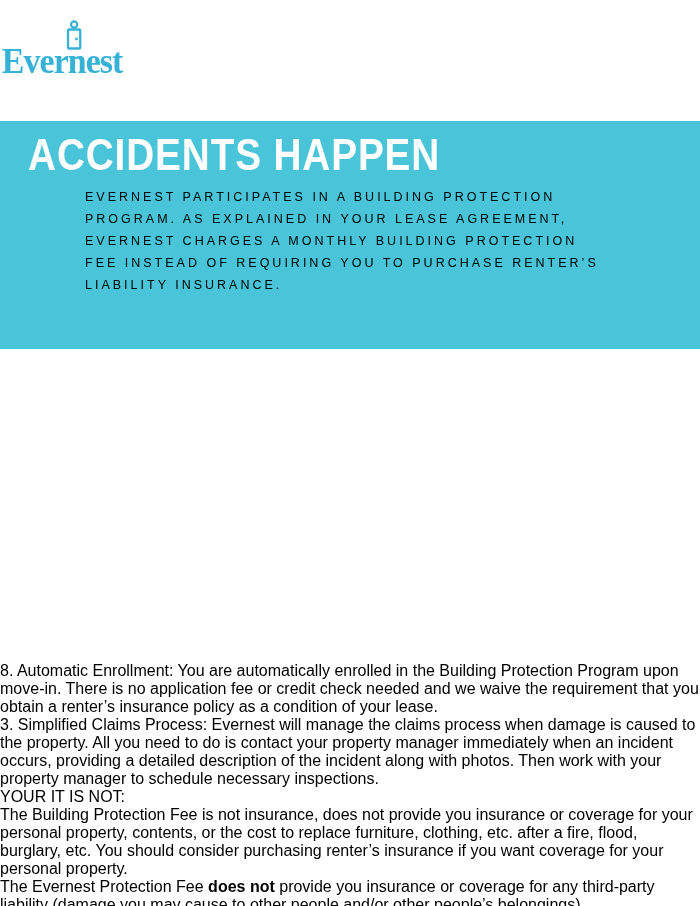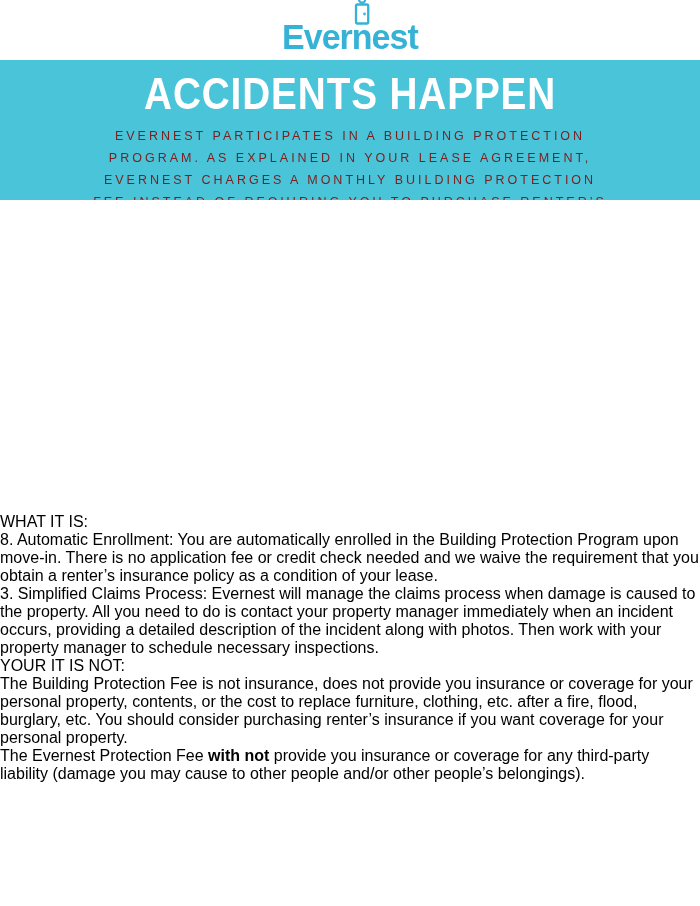--- a/index.html
+++ b/index.html
@@ -1,27 +1,27 @@
 <!DOCTYPE html>
 <html><head>
 <meta charset="utf-8">
 <style>
   * { margin:0; padding:0; box-sizing:border-box; }
   html,body { width:700px; height:906px; background:#ffffff; font-family:"Liberation Sans", sans-serif; overflow:hidden; }
 
   
-  .header { height:60px; background:#ffffff; position:relative; display:flex; justify-content:center; align-items:flex-end; }
+  .header { height:85px; background:#ffffff; position:relative; display:flex; align-items:flex-end;font-family:Liberation Serif, serif; }
   .logo { position:relative; color:#35b2d5; font-weight:bold; font-size:35px; letter-spacing:-1px; line-height:1; padding-bottom:6px; transform:scaleX(0.97); }
   .logo-icon { position:absolute; top:-24px; left:53%; width:17px; height:30px; }
   .logo-icon svg { display:block; }
 
   
-  .banner { height:140px; background:#49c4d8; text-align:center; overflow:hidden; }
+  .banner { height:228px; background:#49c4d8; overflow:hidden;margin-top:36px; }
   .banner-title { margin-top:9px; color:#ffffff; font-weight:bold; font-size:44px; letter-spacing:1px; display:inline-block; transform:scaleX(0.88); white-space:nowrap; }
-  .banner-sub { width:530px; margin:6px auto 0; color:#7f1d1d; font-size:12.5px; line-height:22px; letter-spacing:3px; font-weight:400; }
+  .banner-sub { width:530px; margin:6px auto 0; color:#000000; font-size:12.5px; line-height:22px; letter-spacing:3px; font-weight:400; }
 
   
   .photo { position:relative; height:313px; overflow:hidden; background:linear-gradient(90deg,#a3a29e 0%,#98948e 28%,#b7a astonishing 0; }
   .photo { background:linear-gradient(90deg,#a3a29e 0%,#98948e 30%,#c2aa88 44%,#8a6c5c 56%,#7c5f52 78%,#6f5649 100%); }
   .ph { position:absolute; }
   .lattice { left:-30px; top:-30px; width:420px; height:260px; filter:blur(5px); opacity:.8;
     background:
       repeating-linear-gradient(55deg, rgba(45,45,48,.0) 0 26px, rgba(45,45,48,.45) 26px 38px),
       repeating-linear-gradient(-55deg, rgba(45,45,48,.0) 0 30px, rgba(60,60,64,.40) 30px 42px),
       linear-gradient(#b9b9b6,#a8a6a1); }
@@ -138,24 +138,23 @@
     <div class="hp window"></div>
     <div class="hp ledge"></div>
     <div class="hp door"></div>
   </div>
 </div>
 
 <div class="content">
   <div class="divider"></div>
   <div class="cols">
     <div class="col">
-      <div class="col-heading">WHAT IT IS:</div>
       <p>8. Automatic Enrollment: You are automatically enrolled in the Building Protection Program upon move-in. There is no application fee or credit check needed and we waive the requirement that you obtain a renter’s insurance policy as a condition of your lease.</p>
       <p>3. Simplified Claims Process: Evernest will manage the claims process when damage is caused to the property. All you need to do is contact your property manager immediately when an incident occurs, providing a detailed description of the incident along with photos. Then work with your property manager to schedule necessary inspections.</p>
     </div>
     <div class="col">
       <div class="col-heading">YOUR IT IS NOT:</div>
       <p>The Building Protection Fee is not insurance, does not provide you insurance or coverage for your personal property, contents, or the cost to replace furniture, clothing, etc. after a fire, flood, burglary, etc. You should consider purchasing renter’s insurance if you want coverage for your personal property.</p>
-      <p><span>The Evernest Protection Fee </span><b>with not</b><span> provide you insurance or coverage for any third-party liability (damage you may cause to other people and/or other people’s belongings).</span></p>
+      <p><span>The Evernest Protection Fee </span><b>does not</b><span> provide you insurance or coverage for any third-party liability (damage you may cause to other people and/or other people’s belongings).</span></p>
 
     </div>
   </div>
 </div>
 
 </body></html>

